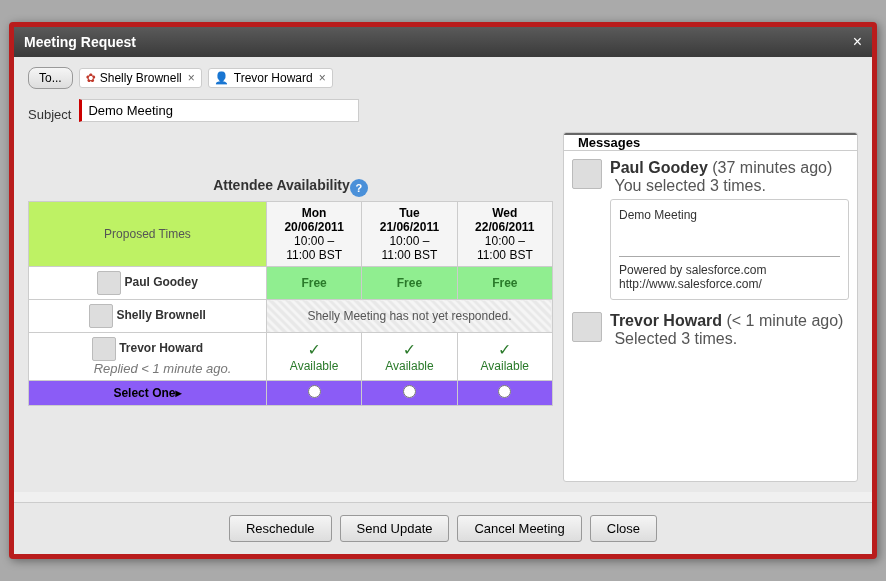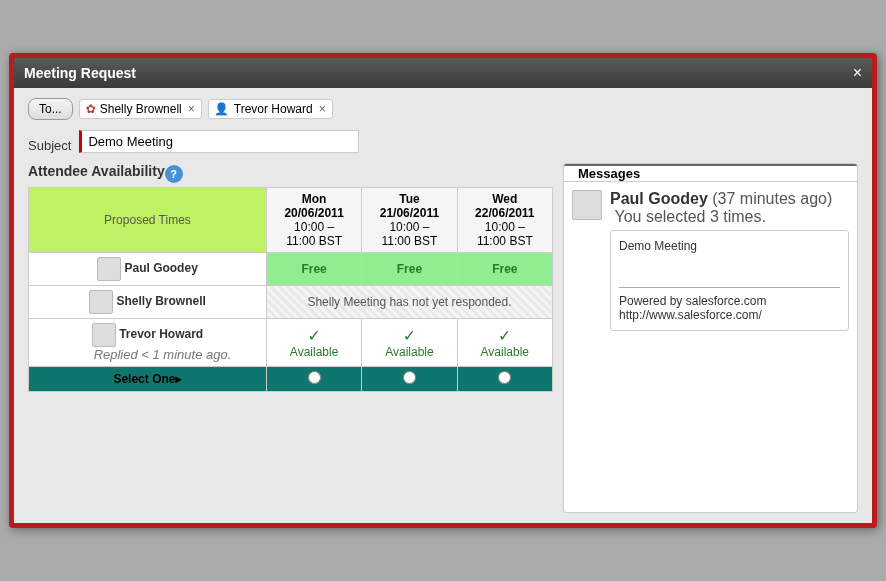--- a/index.html
+++ b/index.html
@@ -174,21 +174,21 @@
     }
 
     .person-cell {
       text-align: left;
       padding-left: 6px;
     }
 
     .person-name { font-size: 12px; font-weight: bold; color: #333; }
     .person-sub { font-size: 13px; color: #777; font-style: italic; }
 
-    .select-row td { background: #0f766e; }
+    .select-row td { background: #8b5cf6; }
 
     .radio-input { cursor: pointer; }
 
     
     .messages-panel {
       background: #fff;
       border: 1px solid #ccc;
       border-radius: 3px;
       overflow: hidden;
     }
@@ -320,21 +320,21 @@
     </div>
 
     <div class="subject-row">
       <label class="subject-label">Subject</label>
       <input class="subject-input" type="text" value="Demo Meeting" style="">
     </div>
 
     <div class="main-content">
 
       <div class="left-panel">
-        <div style="display:flex; align-items:flex-start; justify-content:flex-start;">
+        <div style="display:flex; align-items:flex-start; justify-content:center;margin-top:45px;">
           <div class="section-title">Attendee Availability</div>
           <div class="help-icon">?</div>
         </div>
 
         <table class="availability-table">
           <thead>
             <tr>
               <td class="proposed-label">Proposed Times</td>
               <th class="day-header">Mon<br>20/06/2011<br><span style="font-weight:normal;">10:00 –<br>11:00 BST</span></th>
               <th class="day-header">Tue<br>21/06/2011<br><span style="font-weight:normal;">10:00 –<br>11:00 BST</span></th>
@@ -407,23 +407,38 @@
                 </div>
                 <div class="msg-bubble">
                   <div>Demo Meeting</div>
                   <br><br>
                   <hr>
                   <div>Powered by salesforce.com<br>http://www.salesforce.com/</div>
                 </div>
               </div>
             </div>
 
+            <div class="message-item">
+              <div class="msg-avatar"></div>
+              <div class="msg-content">
+                <div class="msg-header">
+                  <span class="msg-sender">Trevor Howard</span>
+                  <span> (&lt; 1 minute ago) &nbsp;Selected 3 times.</span>
+                </div>
+              </div>
+            </div>
 
           </div>
         </div>
       </div>
 
     </div>
 
   </div>
 
+  <div class="footer">
+    <button class="footer-btn">Reschedule</button>
+    <button class="footer-btn">Send Update</button>
+    <button class="footer-btn">Cancel Meeting</button>
+    <button class="footer-btn">Close</button>
+  </div>
 
 </div>
 
 </body></html>

